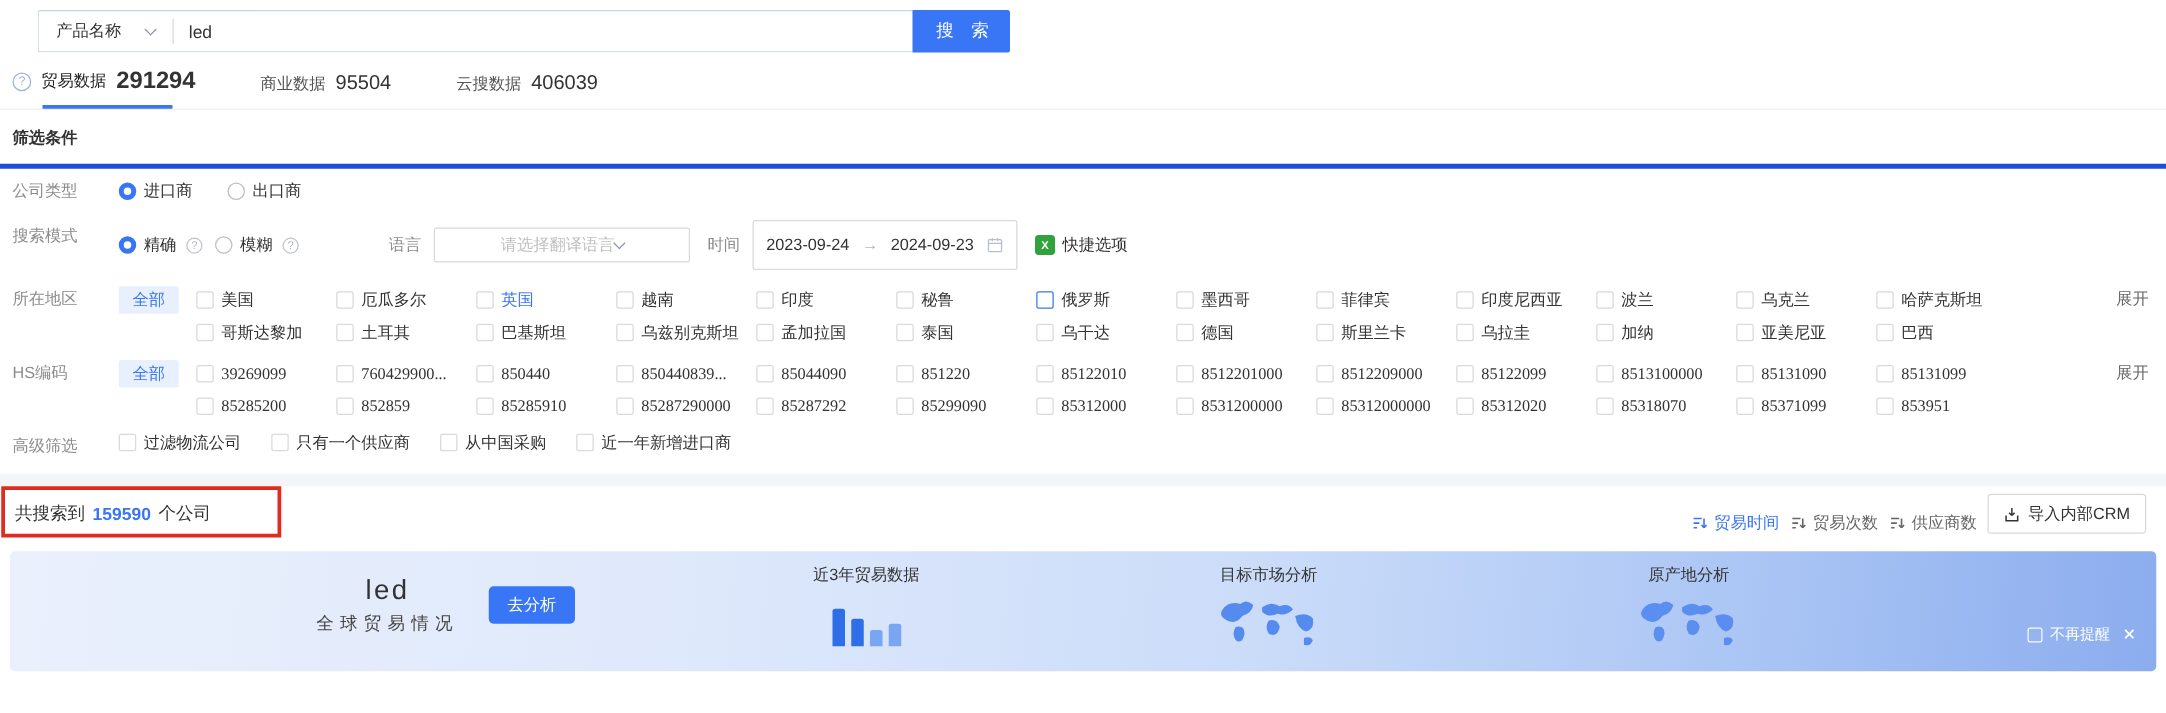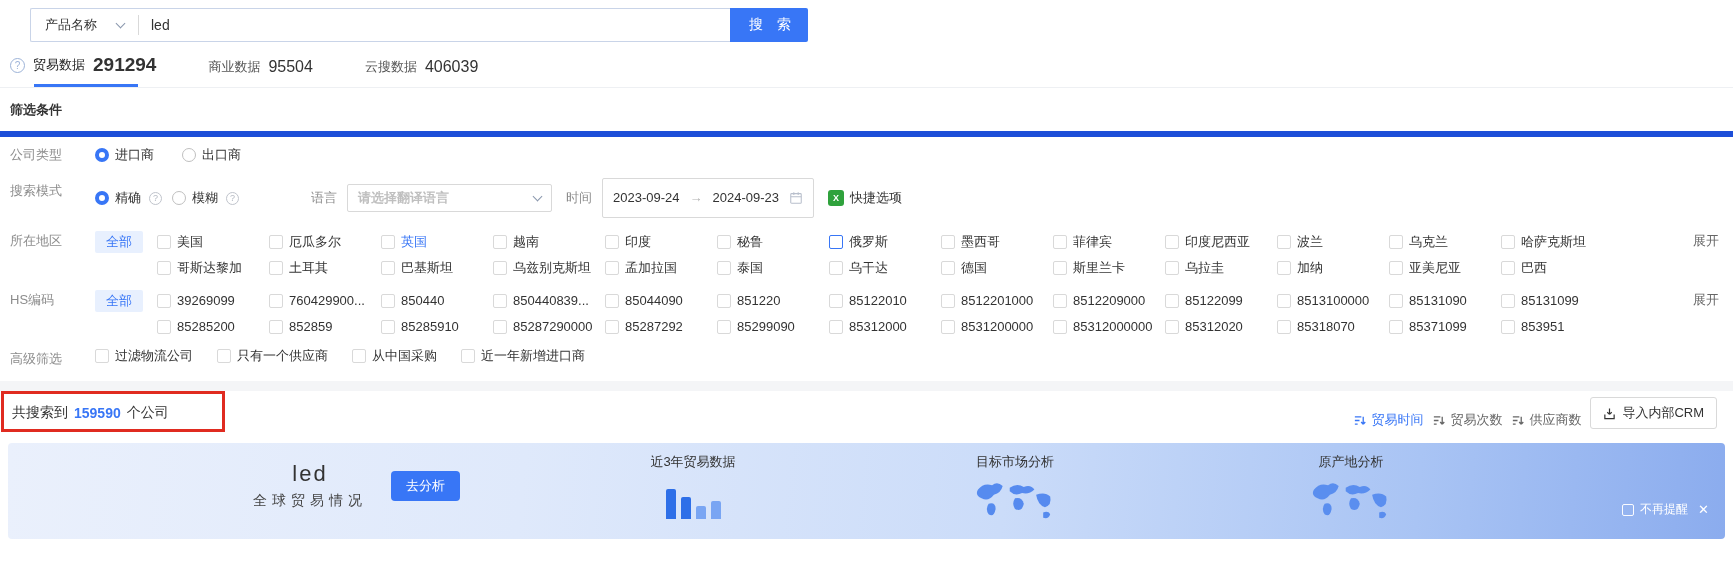--- a/index.html
+++ b/index.html
@@ -23,43 +23,43 @@
   
   .tabs { display:flex; align-items:flex-end; gap:52px; padding:12px 0 0 10px; border-bottom:1px solid #eef0f3; }
   .tab { display:flex; align-items:center; gap:8px; padding-bottom:11px; position:relative; cursor:pointer; color:#555; }
   .tab .count { font-size:16px; color:#333; }
   .tab.active { color:#222; }
   .tab.active .count { font-size:19px; font-weight:bold; }
   .tab.active::after { content:""; position:absolute; left:24px; width:104px; bottom:0; height:3px; background:#3876f6; }
   .qicon { width:15px; height:15px; border-radius:50%; border:1px solid #9db3d8; color:#9db3d8;
     font-size:10px; display:flex; align-items:center; justify-content:center; flex-shrink:0; }
   
-  .section-title { padding:13px 0 12px 10px; font-weight:bold; color:#333; border-bottom:6px solid #1d4ed8;font-family:Liberation Mono, monospace; }
+  .section-title { padding:13px 0 12px 10px; font-weight:bold; color:#333; border-bottom:4px solid #1d4ed8;font-family:Liberation Mono, monospace; }
   .frow { display:flex; align-items:flex-start; padding:5px 10px; }
   .flabel { width:85px; color:#8c8c8c; line-height:26px; flex-shrink:0; }
   .fcontent { display:flex; align-items:center; flex-wrap:nowrap; line-height:26px; }
   .radio { display:flex; align-items:center; gap:6px; cursor:pointer; }
   .rdot { width:14px; height:14px; border-radius:50%; border:1px solid #bfbfbf; background:#fff; flex-shrink:0; }
   .radio.checked .rdot { border:4px solid #3876f6; }
   .iicon { width:13px; height:13px; border-radius:50%; border:1px solid #c0c4cc; color:#b4b9c2;
     font-size:9px; display:inline-flex; align-items:center; justify-content:center; margin-left:2px; }
   .lang-label,.time-label { color:#8c8c8c; }
-  .lang-select { display:flex; align-items:center; justify-content:space-between; width:205px; height:28px;
-    border:1px solid #d9d9d9; border-radius:2px; padding:0 10px; margin:0 14px 0 10px; cursor:pointer; background:#fff;font-weight:bold; }
+  .lang-select { display:flex; align-items:center; justify-content:center; width:205px; height:28px;
+    border:1px solid #d9d9d9; border-radius:2px; padding:0 10px; margin:0 14px 0 10px; cursor:pointer; background:#fff; }
   .lang-select .ph { color:#bfbfbf; }
   .date-range { display:flex; align-items:center; gap:10px; height:40px; border:1px solid #d9d9d9;
     border-radius:2px; padding:0 10px; margin:0 14px 0 10px; cursor:pointer; background:#fff; color:#333; }
   .date-range .arr { color:#b3b3b3; }
   .quick { display:flex; align-items:center; gap:6px; cursor:pointer; }
   .xls-icon { width:16px; height:16px; background:#2fa23c; color:#fff; border-radius:3px;
     font-size:9px; font-weight:bold; display:flex; align-items:center; justify-content:center; }
   .opt-wrap { display:flex; align-items:flex-start; flex:1; }
   .all-badge { margin-top:3px; background:#e8f0fe; color:#3876f6; padding:2px 11px; border-radius:2px;
     cursor:pointer; margin-right:14px; flex-shrink:0; }
-  .grid13 { display:grid; grid-template-columns:repeat(13,112px); row-gap:7px; padding-top:4px; }
+  .grid13 { display:grid; grid-template-columns:repeat(13,112px); row-gap:7px; padding-top:4px;font-family:Liberation Serif, serif; }
   .chk { display:flex; align-items:center; gap:6px; cursor:pointer; line-height:19px; }
   .cbox { width:14px; height:14px; border:1px solid #d9d9d9; border-radius:2px; background:#fff; flex-shrink:0; }
   .cbox.hl { border-color:#3876f6; }
   .chk .t { color:#333; white-space:nowrap; overflow:hidden; text-overflow:ellipsis; max-width:92px; }
   .chk .t.blue { color:#3876f6; }
   .expand { margin-left:auto; color:#666; cursor:pointer; white-space:nowrap; line-height:26px; padding-right:4px; }
   .adv-group { display:flex; gap:24px; align-items:center; line-height:26px; }
   .rg { display:flex; gap:28px; align-items:flex-start; }
   
   .band { height:10px; background:#f4f5f7; margin-top:4px; }

